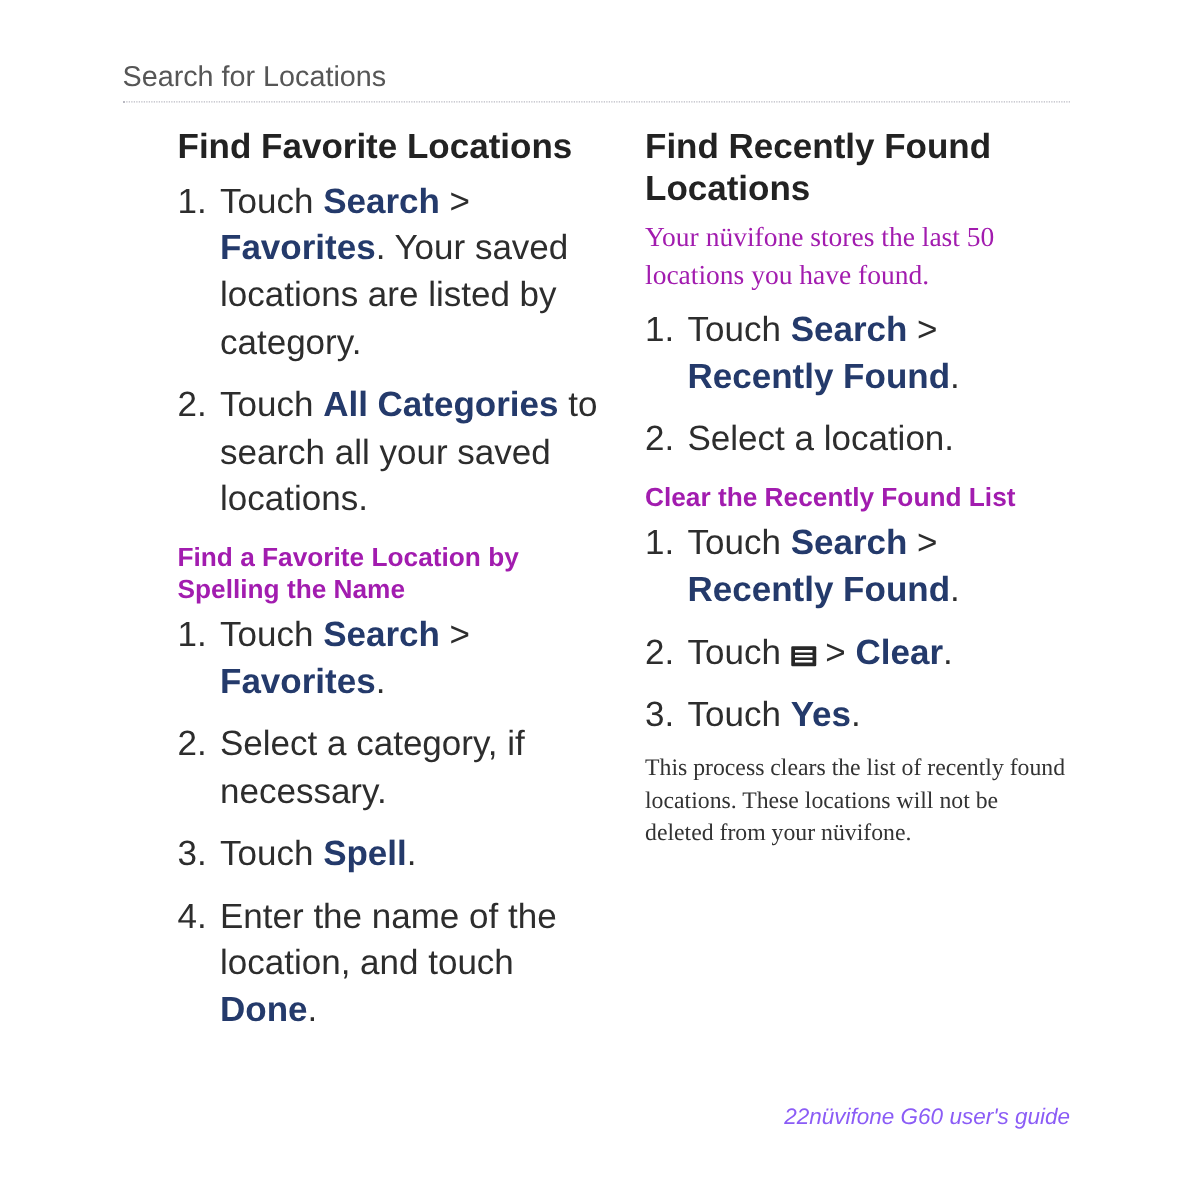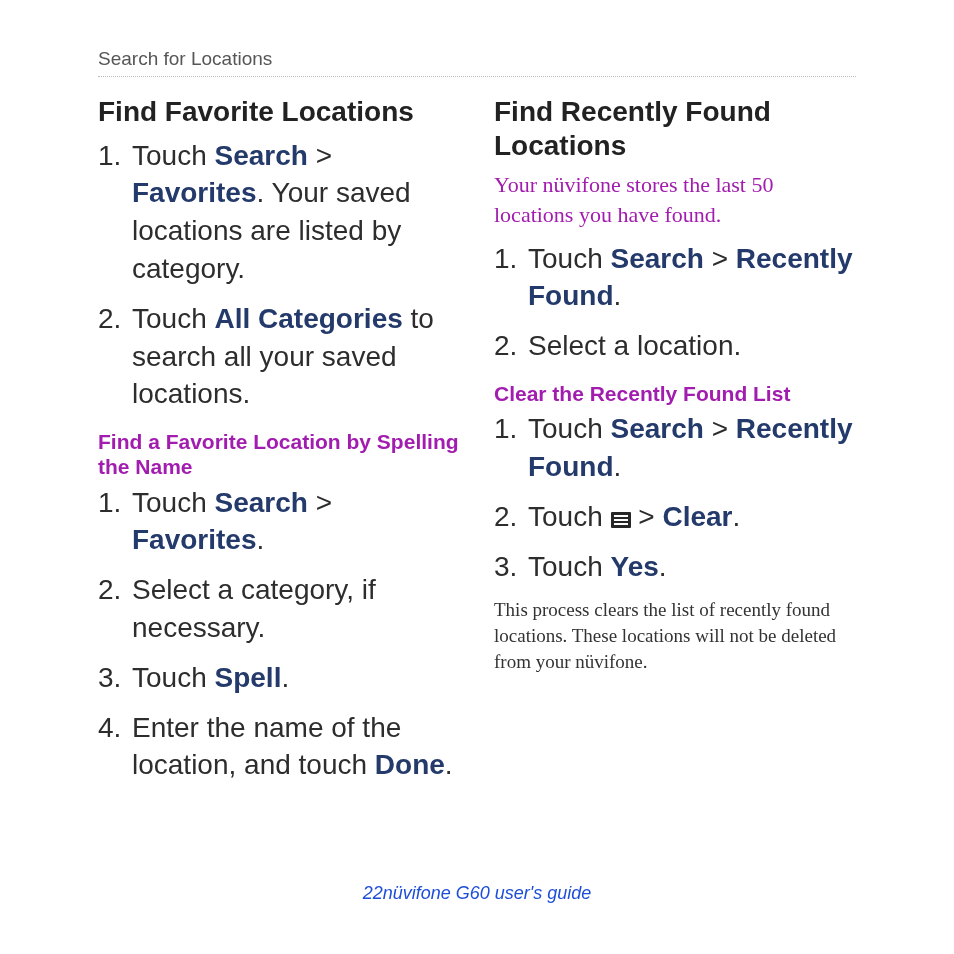--- a/index.html
+++ b/index.html
@@ -6,29 +6,30 @@
     body {
       width: 954px;
       height: 954px;
       background: #fff;
       font-family: Arial, Helvetica, sans-serif;
       color: #3a3a3a;
       position: relative;
       padding: 48px 98px 50px 98px;
     }
     .header-line {
-      font-size: 19px;
+      font-size: 23px;
       color: #565656;
       padding-bottom: 6px;
       border-bottom: 1.5px dotted #b9b9c2;
       margin-bottom: 18px;
     }
     .columns {
       display: flex;
       gap: 34px;
+      margin-left: 44px;
     }
     .col {
       flex: 1;
       min-width: 0;
     }
     h1.section {
       font-size: 28px;
       line-height: 1.2;
       font-weight: bold;
       color: #222;
@@ -100,24 +101,24 @@
       height: 2px;
       background: #fff;
       box-shadow: 0 4px 0 #fff, 0 8px 0 #fff;
     }
     .footer {
       position: absolute;
       left: 98px;
       right: 98px;
       bottom: 50px;
       display: flex;
-      justify-content: center;
+      justify-content: flex-end;
       align-items: baseline;
       font-style: italic;
-      color: #1d4ed8;
+      color: #8b5cf6;
       font-family: Arial, Helvetica, sans-serif;
     }
     .footer .pg { font-size: 18px; }
     .footer .guide { font-size: 18px; }
   </style>
 </head>
 <body>
 
 <div class="header-line">Search for Locations</div>
 

